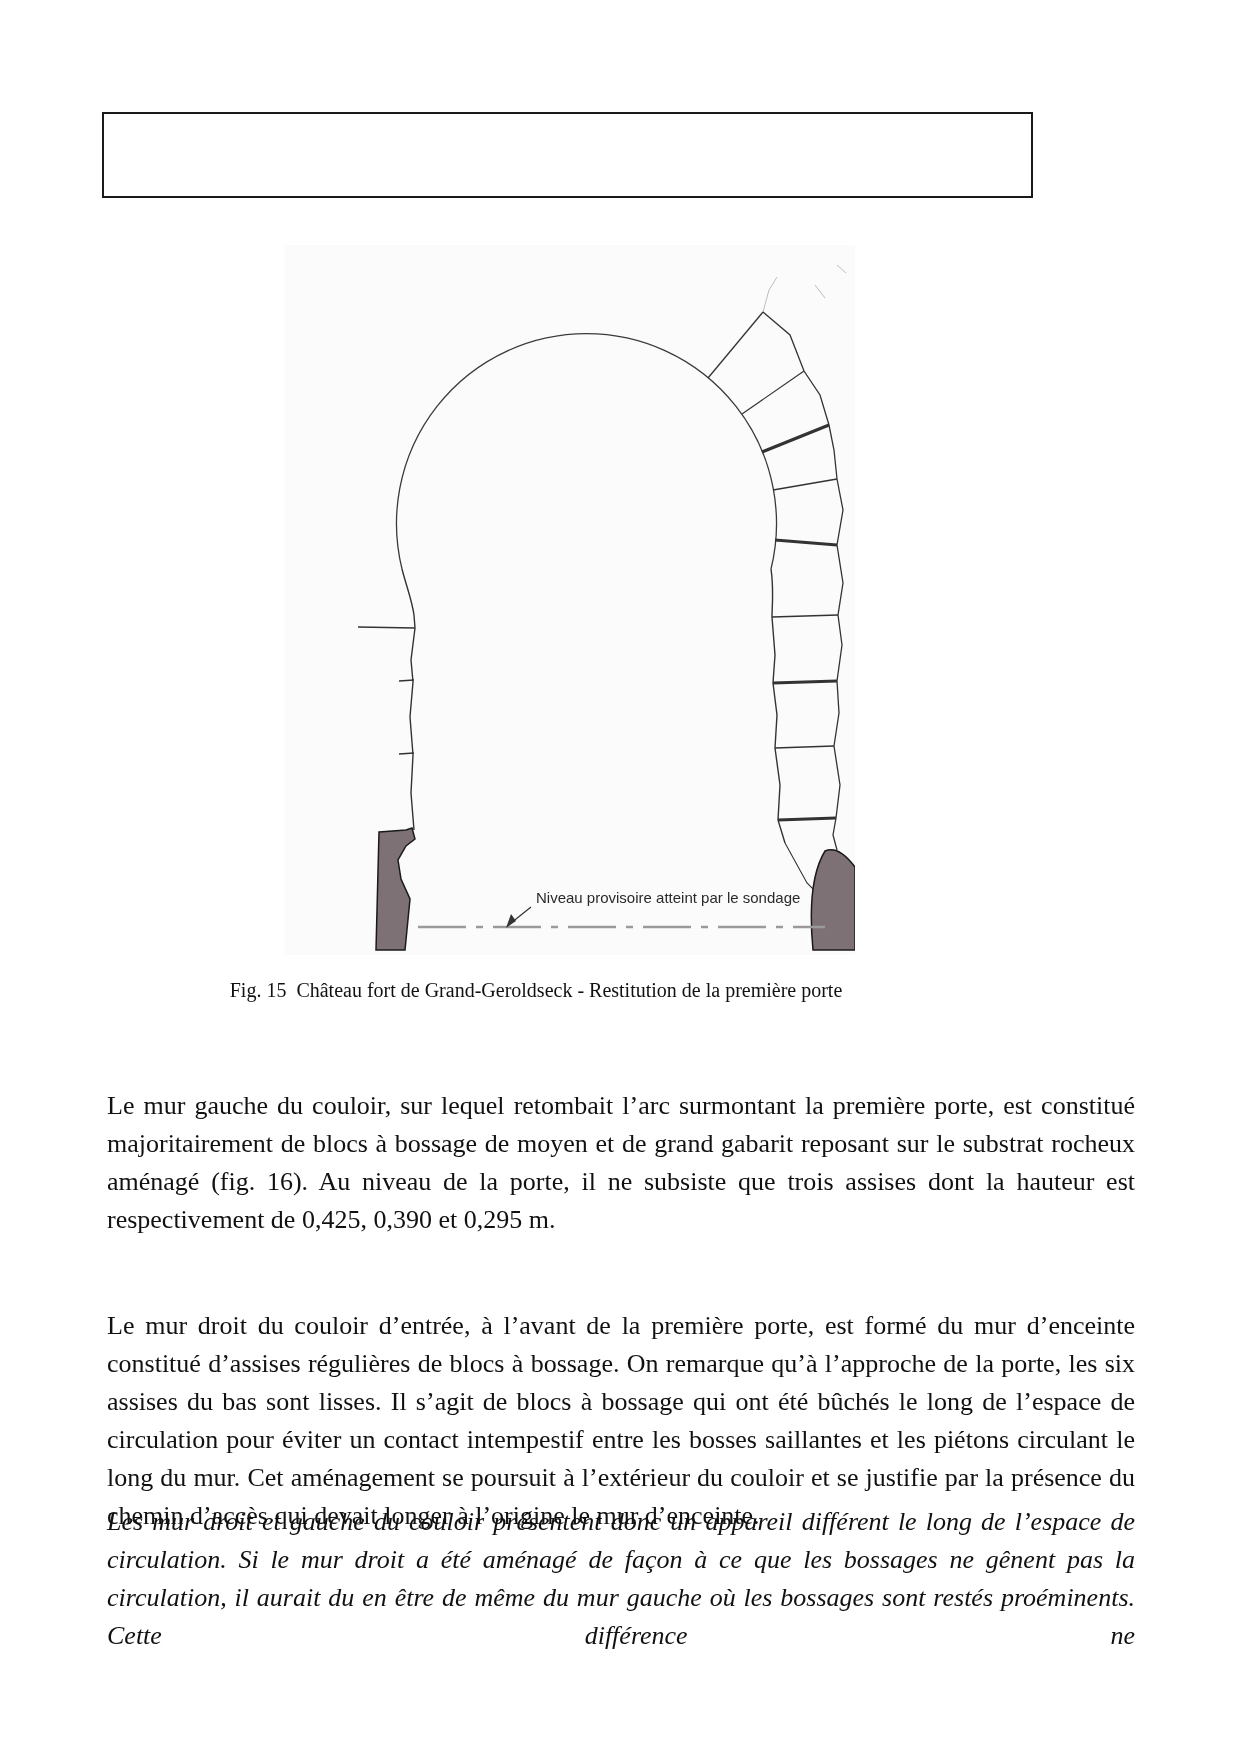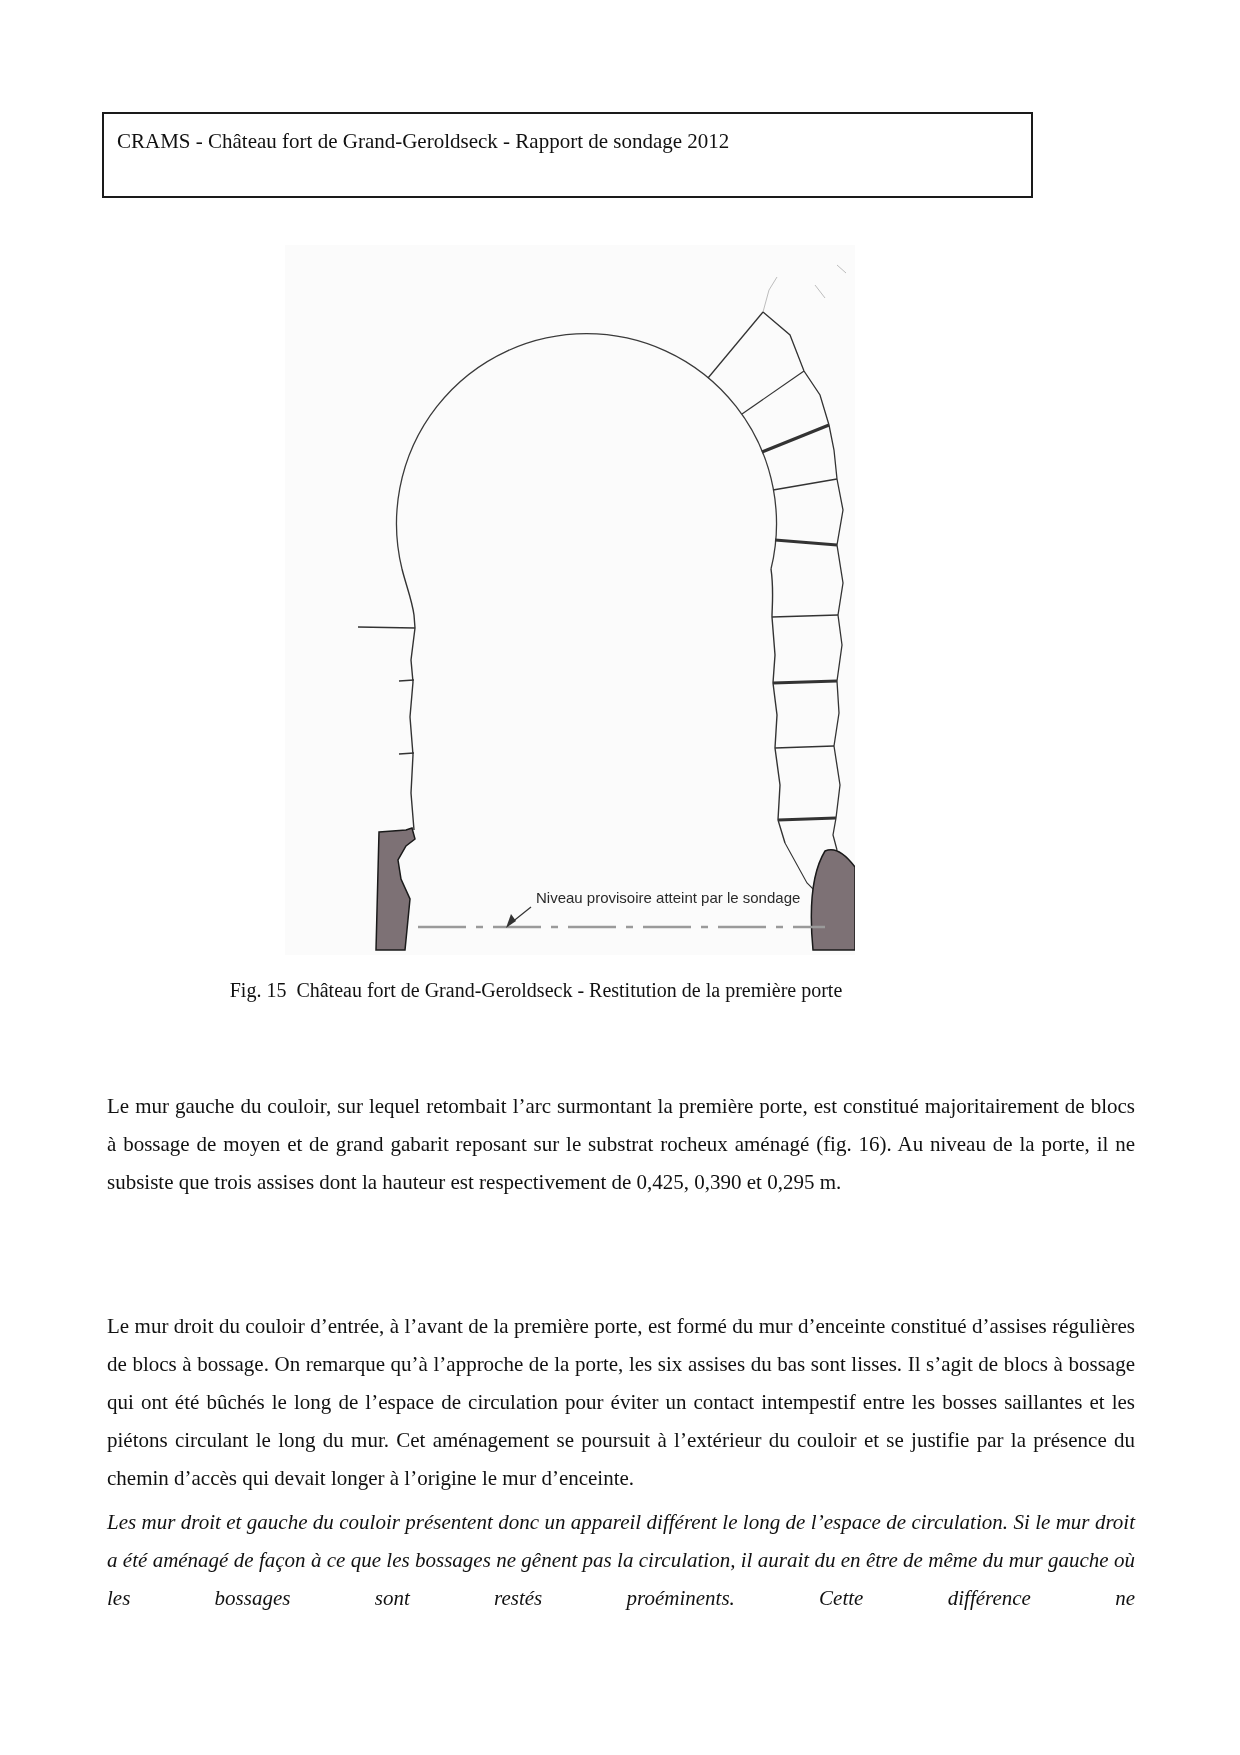--- a/index.html
+++ b/index.html
@@ -31,38 +31,37 @@
     position:absolute;left:0;top:976px;width:1072px;
     text-align:center;font-size:20px;line-height:28px;
     white-space:pre-wrap;
   }
   .section-heading{
     position:absolute;left:107px;top:1042px;width:1028px;
     font-size:22px;font-weight:bold;line-height:30px;margin:0;
   }
   .body-par{
     position:absolute;left:107px;width:1028px;
-    font-size:21px;line-height:38px;
+    font-size:26px;line-height:38px;
     text-align:justify;margin:0;
   }
   .par-1{top:1087px;}
   .par-2{top:1279px;margin-top:28px;}
   .par-3{top:1503px;text-align-last:justify;font-style:italic;}
   .svg-label{
     font-family:"Liberation Sans","DejaVu Sans",sans-serif;
     font-size:15px;fill:#2a2a2a;
   }
 </style>
 </head>
 <body>
 
 <div class="page">
 
   <div class="header-box">
-    <div class="hl">CRAMS - Château fort de Grand-Geroldseck - Rapport de sondage 2012</div>
   </div>
 
   <div class="figure-area">
     <svg viewBox="0 0 570 710">
 
       <rect x="0" y="0" width="570" height="710" fill="#fbfbfb"></rect>
 
       <g stroke="#bdbdbd" stroke-width="1" fill="none">
         <path d="M 478 67 L 484 45 L 492 32"></path>
         <path d="M 552 20 L 561 28"></path>

